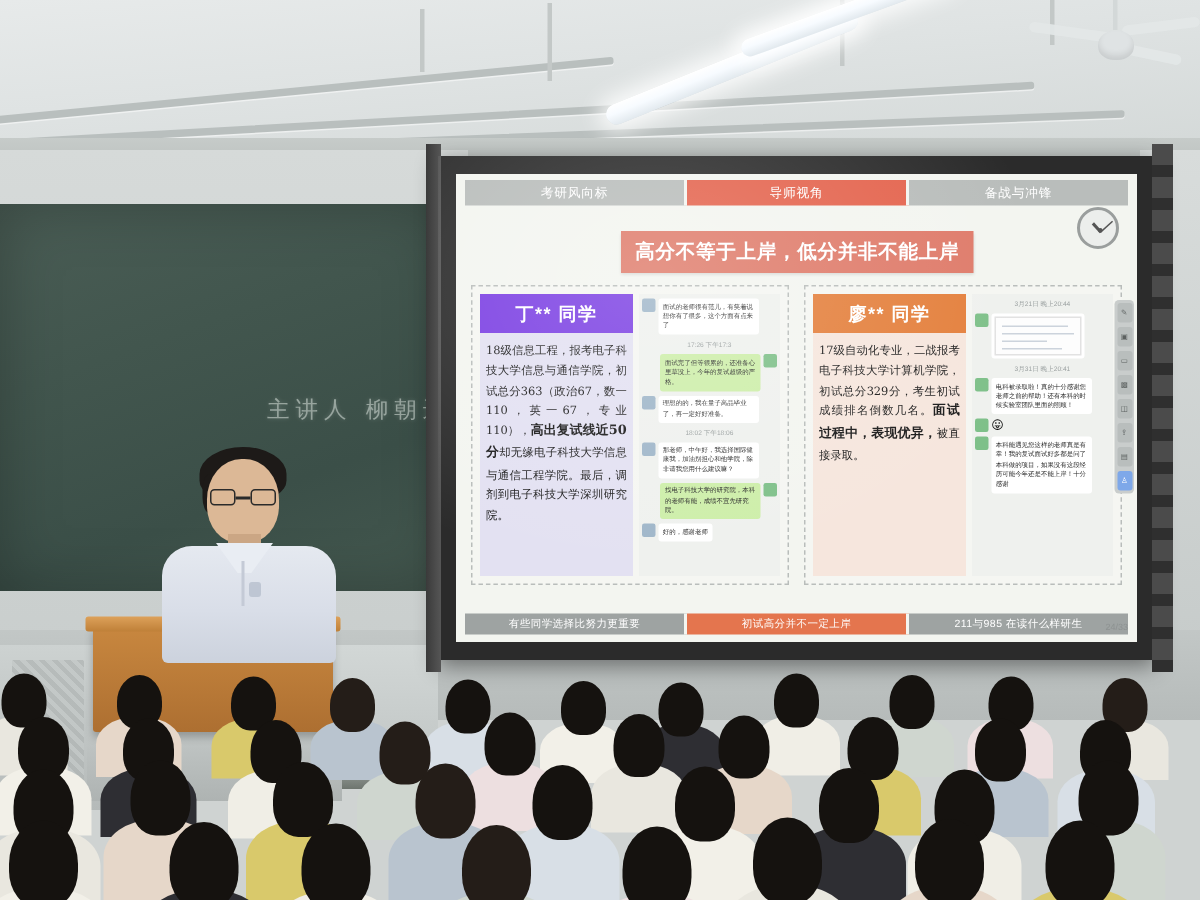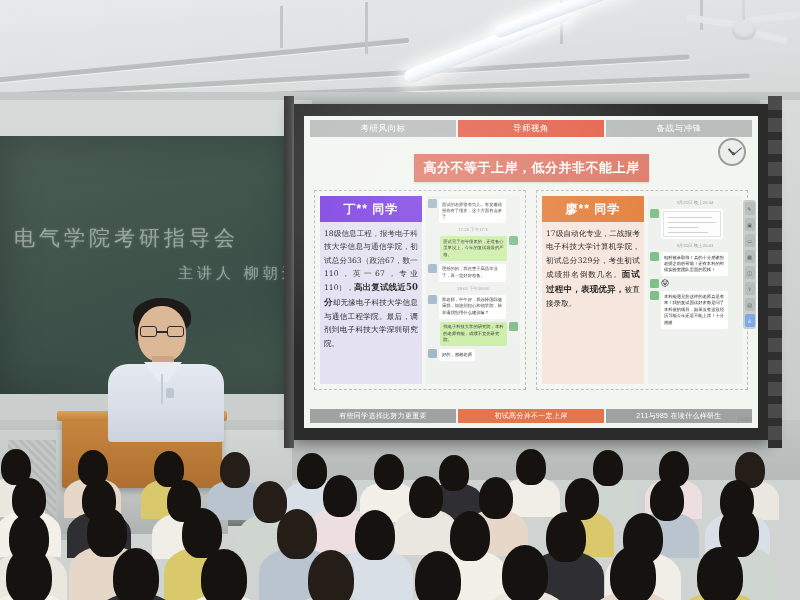--- a/index.html
+++ b/index.html
@@ -274,21 +274,20 @@
         <div class="blade b3"></div>
       <div class="hub"></div>
     </div>
   </div>
   <div class="tube t3"></div>
 
   <div class="wall-left"></div>
   <div class="wall-right"></div>
 
   <div class="blackboard">
-    <div class="chalk-line chalk-1">电气学院考研指导会</div>
     <div class="chalk-line chalk-2">主讲人 柳朝进老师</div>
     <div class="board-tray"></div>
   </div>
 
   <div class="wall-band"></div>
   <div class="cabinet">
       <div class="grille"></div>
     </div>
   <div class="side-panel"></div>
   <div class="podium-base"></div>

